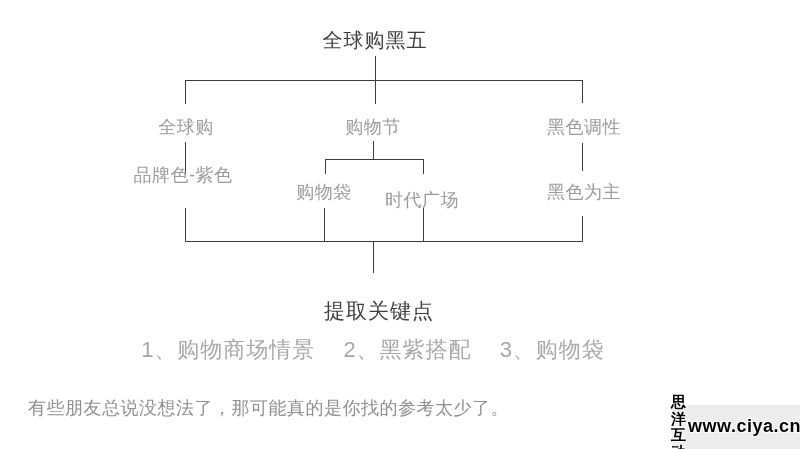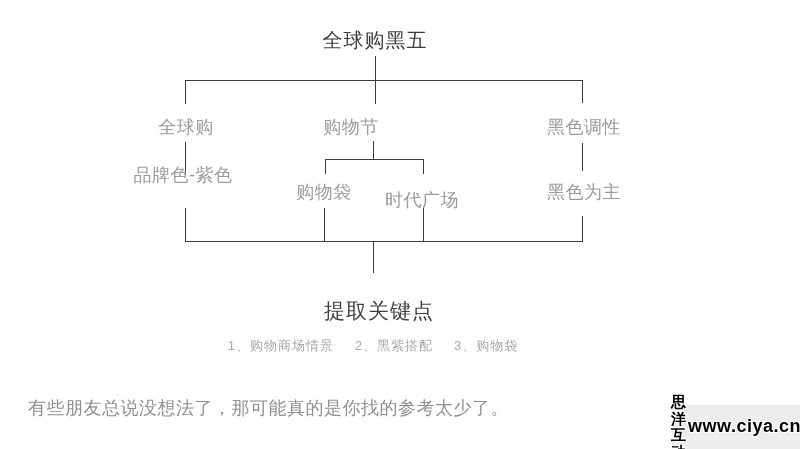--- a/index.html
+++ b/index.html
@@ -17,22 +17,22 @@
     font-size:20px;color:var(--heading,#3e3e3e);letter-spacing:1px;
   }
   .node{
     font-size:18px;color:var(--label,#9c9c9c);letter-spacing:0.5px;
   }
   .summary{
     font-size:21px;color:var(--heading,#3e3e3e);letter-spacing:1px;margin-top:7px;
   }
   .keypoints{
     position:absolute;left:373px;top:339px;transform:translateX(-50%);
-    display:flex;gap:21px;white-space:nowrap;line-height:1;
-    font-size:13px;color:var(--muted,#a8a8a8);letter-spacing:1px;
+    display:flex;gap:28px;white-space:nowrap;line-height:1;
+    font-size:22px;color:var(--muted,#a8a8a8);letter-spacing:1px;
   }
   .note{
     position:absolute;left:28px;top:398px;line-height:1.2;white-space:nowrap;
     font-size:18px;color:var(--note,#8f8f8f);letter-spacing:0.5px;
   }
   .watermark{
     position:absolute;left:672px;top:405px;width:128px;height:44px;
     background:var(--badge,#ededed);border-top-left-radius:8px;
     display:flex;flex-direction:row;align-items:center;justify-content:center;
   }
@@ -49,21 +49,21 @@
 <div class="stage">
 
   <div class="ctext title" style="left:375px;top:30px">全球购黑五</div>
 
   <div class="vline" style="left:375px;top:56px;height:48px"></div>
   <div class="hline" style="left:185px;top:80px;width:398px"></div>
   <div class="vline" style="left:185px;top:80px;height:24px"></div>
   <div class="vline" style="left:582px;top:80px;height:23px"></div>
 
   <div class="ctext node" style="left:186px;top:118px">全球购</div>
-  <div class="ctext node" style="left:351px;top:118px">购物节</div>
+  <div class="ctext node" style="left:373px;top:118px">购物节</div>
   <div class="ctext node" style="left:584px;top:118px">黑色调性</div>
 
   <div class="vline" style="left:185px;top:142px;height:33px"></div>
   <div class="vline" style="left:373px;top:141px;height:19px"></div>
   <div class="hline" style="left:325px;top:159px;width:99px"></div>
   <div class="vline" style="left:325px;top:159px;height:15px"></div>
   <div class="vline" style="left:423px;top:159px;height:15px"></div>
   <div class="vline" style="left:582px;top:143px;height:28px"></div>
 
   <div class="ctext node" style="left:183px;top:166px">品牌色-紫色</div>

